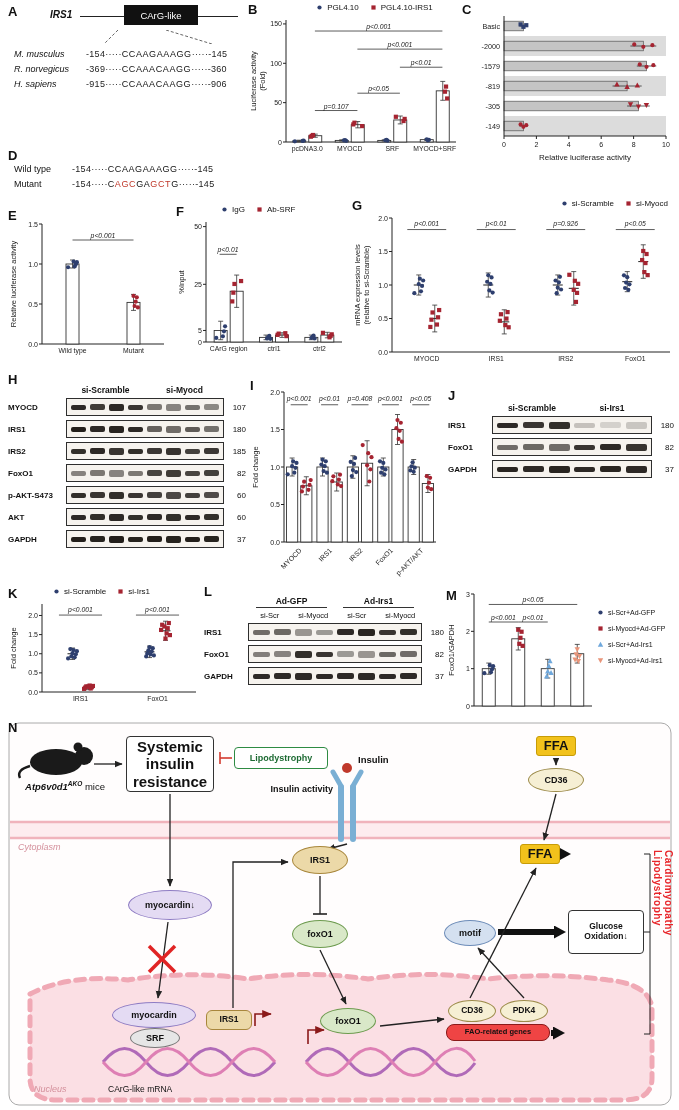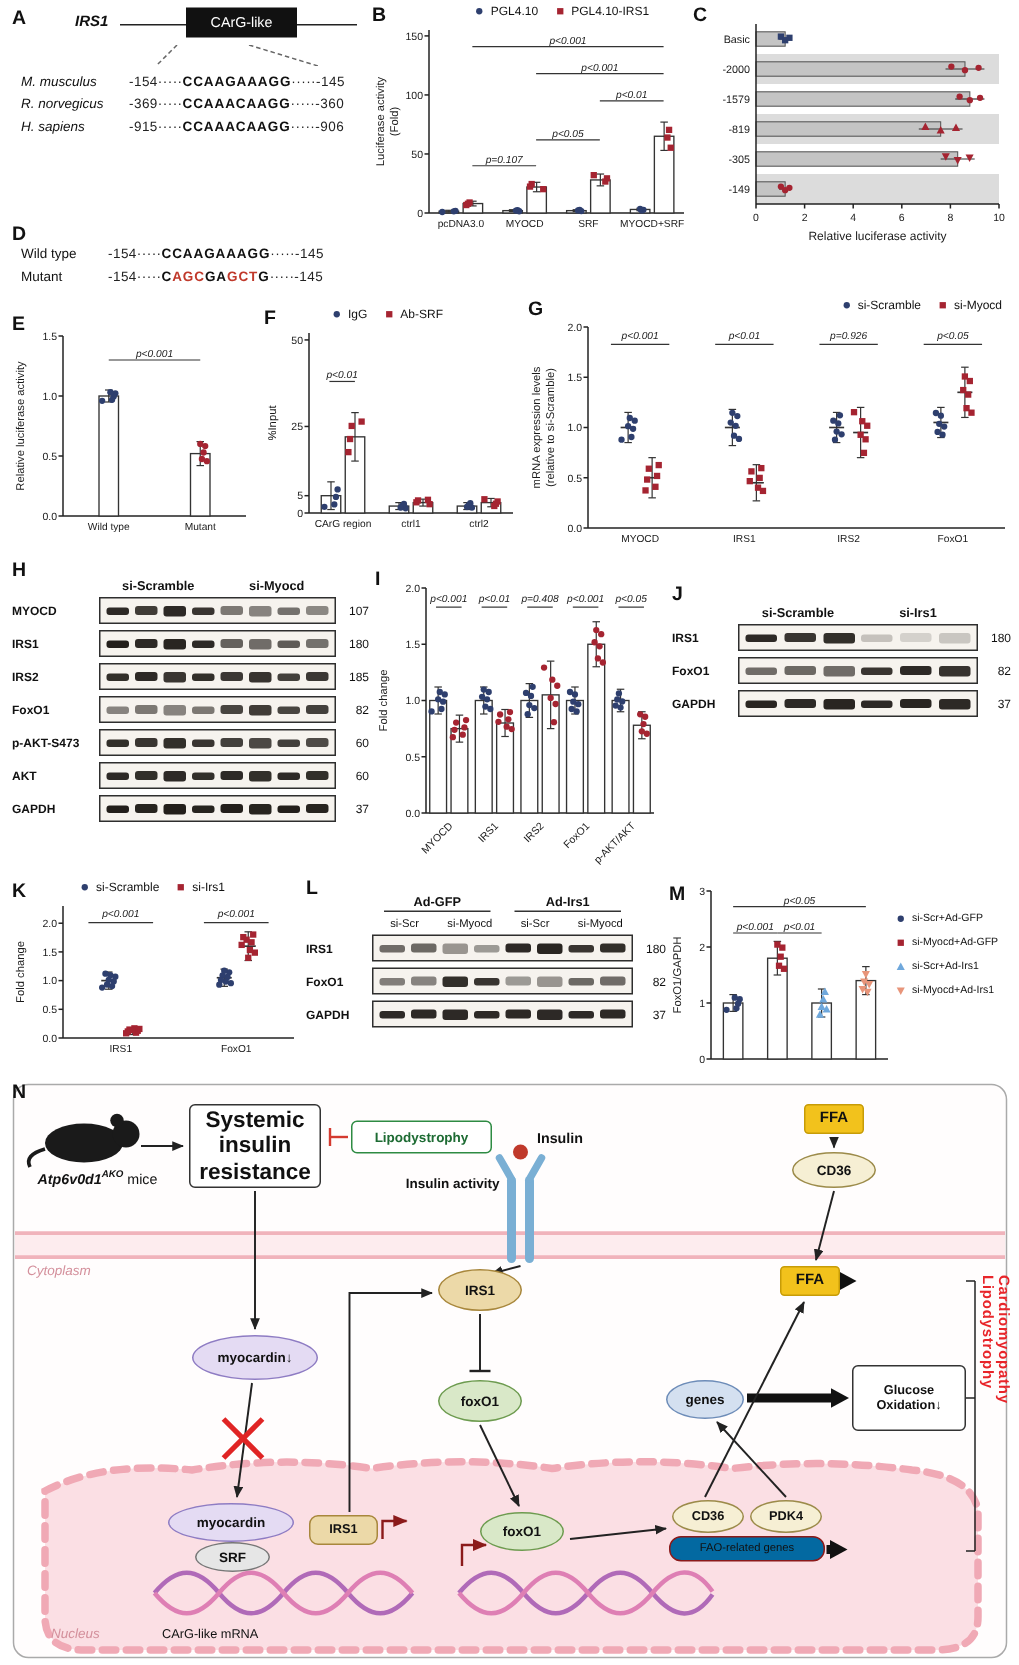--- a/index.html
+++ b/index.html
@@ -19,21 +19,21 @@
 
 .a-gene{position:relative;height:26px;margin-left:28px}
 .a-hline{position:absolute;left:44px;right:6px;top:12px;border-top:1.5px solid #222}
 .a-box{position:absolute;left:88px;top:1px;width:74px;height:20px;background:#111;color:#fff;font-size:9.5px;display:flex;align-items:center;justify-content:center;z-index:2}
 .a-gene i{position:absolute;left:14px;top:5px;font-size:10px;font-weight:bold}
 .a-dash{margin-left:96px;display:block}
 .a-row,.d-row{display:flex;align-items:baseline;font-size:9px;margin:5px 0 0 6px;white-space:nowrap}
 .a-sp{width:72px;font-style:italic}
 .d-name{width:58px;font-style:normal}
 .num{letter-spacing:0.3px;color:#222}
-.seq{font-weight:bold;letter-spacing:0.6px}
+.seq{font-weight:normal;letter-spacing:0.6px}
 .red{color:#c0392b}
 
 .blot-head{display:flex;font-size:8.5px;font-weight:bold;margin-bottom:3px}
 .blot-head .sp-l{width:58px}.blot-head .sp-r{width:22px}
 .blot-head .bh{flex:1;text-align:center}
 .blot-head .bh.grp{border-bottom:1px solid #333;margin:0 8px;padding-bottom:1px}
 .blot-sub{display:flex;font-size:7.5px;margin-bottom:3px}
 .blot-sub .sp-l{width:58px}.blot-sub .sp-r{width:22px}
 .blot-sub .bs{flex:1;text-align:center}
 .blot-row{display:flex;align-items:center;margin-bottom:4px}
@@ -41,29 +41,29 @@
 .blot-strip{flex:1;display:flex;align-items:center;background:#f6f3ee;border:1px solid #2e2e2e;height:18px;padding:0 2px}
 .lane{flex:1;display:flex;justify-content:center;align-items:center}
 .band{display:block;width:82%;background:#17130f;border-radius:2px}
 .blot-mw{width:22px;text-align:right;font-size:8px}
 #pJ .blot-label,#pL .blot-label{width:44px}
 #pJ .blot-head .sp-l,#pL .blot-head .sp-l,#pL .blot-sub .sp-l{width:44px}
 
 #pN .node{position:absolute;display:flex;flex-direction:column;align-items:center;justify-content:center;text-align:center;line-height:1.15;z-index:3}
 .nbox{border:1.2px solid #333;border-radius:4px;background:#fff;font-weight:bold;font-size:15px}
 .gbox{border:1.4px solid #2e8b43;border-radius:4px;background:#fff;color:#1d6b33;font-weight:bold;font-size:9px}
-.ybox{background:#f2c21c;border:1px solid #c79c07;border-radius:3px;font-weight:bold;font-size:10px}
+.ybox{background:#f2c21c;border:1px solid #c79c07;border-radius:3px;font-weight:bold;font-size:13px}
 .oval{border-radius:50%;border:1.2px solid #555;font-weight:bold;font-size:9px}
 .ovalv{background:#e4dbf3;border-color:#8e7cc3}
 .ovalg{background:#d9e8c8;border-color:#6d9b4f}
 .ovalt{background:#ecd9a8;border-color:#a8873c}
 .ovalc{background:#f6efd4;border-color:#9c8b4a}
 .ovalb{background:#d4e0f0;border-color:#6d8cb8}
 .ovalgr{background:#e6e6e6;border-color:#777}
-.redbox{border:1.3px solid #8b1a1a;border-radius:8px;background:#0369a1;font-size:7.5px;font-weight:normal}
+.redbox{border:1.3px solid #8b1a1a;border-radius:8px;background:#ef4444;font-size:7.5px;font-weight:bold}
 .plainlab{position:absolute;font-weight:bold;font-size:9.5px;z-index:3}
 .pinklab{position:absolute;font-style:italic;font-size:9px;color:#d4909c;z-index:3}
 .micelab{position:absolute;font-size:9.5px;text-align:center;z-index:3}
 .micelab i{font-weight:bold}
 .micelab sup{font-size:6.5px;font-weight:bold}
 .sidelab{position:absolute;display:flex;z-index:3}
 .sidelab span{writing-mode:vertical-rl;color:#e8252a;font-weight:bold;font-size:10px;letter-spacing:0.5px}
 </style>
 </head>
 <body>
@@ -1329,21 +1329,21 @@
     <div class="node gbox" style="left:226px;top:25px;width:94px;height:22px">Lipodystrophy</div>
     <div class="plainlab" style="left:350px;top:32px">Insulin</div>
     <div class="plainlab" style="left:230px;top:62px;width:95px;text-align:right;font-size:9px">Insulin activity</div>
     <div class="pinklab" style="left:10px;top:120px">Cytoplasm</div>
     <div class="node ybox" style="left:528px;top:14px;width:40px;height:20px">FFA</div>
     <div class="node oval ovalc" style="left:520px;top:46px;width:56px;height:24px">CD36</div>
     <div class="node ybox" style="left:512px;top:122px;width:40px;height:20px">FFA</div>
     <div class="node oval ovalt" style="left:284px;top:124px;width:56px;height:28px">IRS1</div>
     <div class="node oval ovalg" style="left:284px;top:198px;width:56px;height:28px">foxO1</div>
     <div class="node oval ovalv" style="left:120px;top:168px;width:84px;height:30px">myocardin↓</div>
-    <div class="node oval ovalb" style="left:436px;top:198px;width:52px;height:26px">genes</div>
+    <div class="node oval ovalb" style="left:436px;top:198px;width:52px;height:26px">motif</div>
     <div class="node nbox" style="left:560px;top:188px;width:76px;height:44px;font-size:8.5px">
       <span>Glucose</span>
         <span>Oxidation↓</span>
     </div>
     <div class="sidelab" style="left:644px;top:128px;height:200px">
       <span>Lipodystrophy</span>
         <span>Cardiomyopathy</span>
     </div>
     <div class="node oval ovalv" style="left:104px;top:280px;width:84px;height:26px">myocardin</div>
     <div class="node oval ovalgr" style="left:122px;top:306px;width:50px;height:20px">SRF</div>

